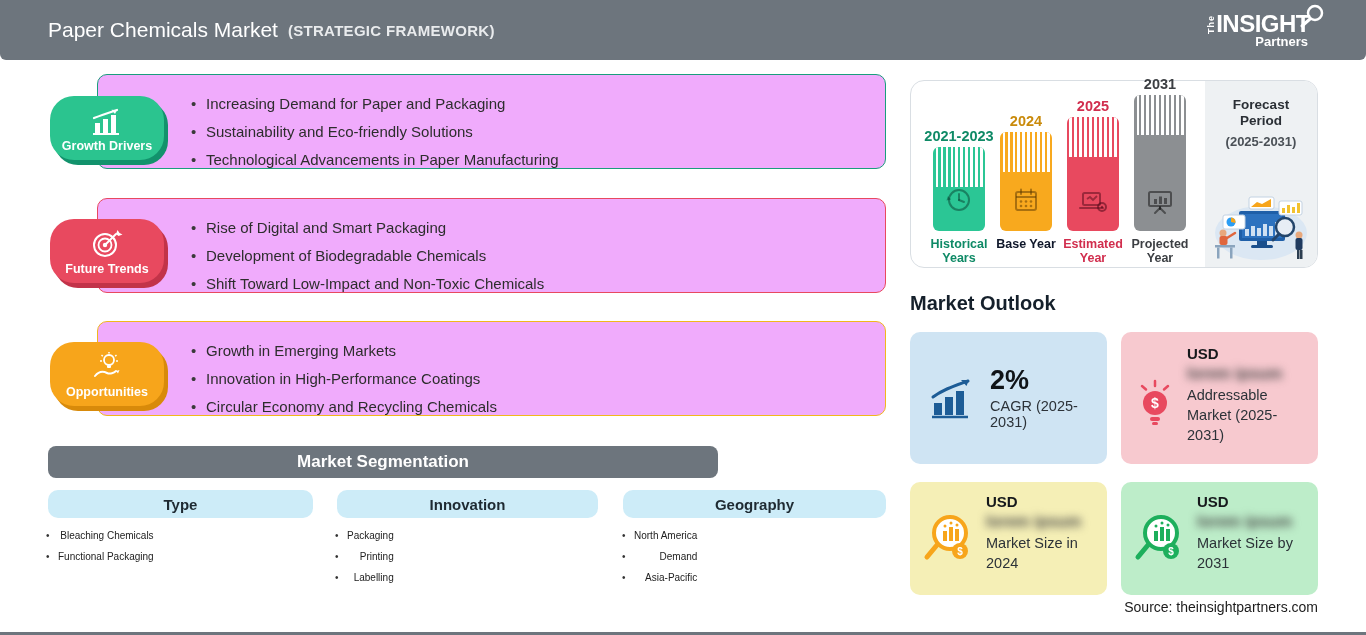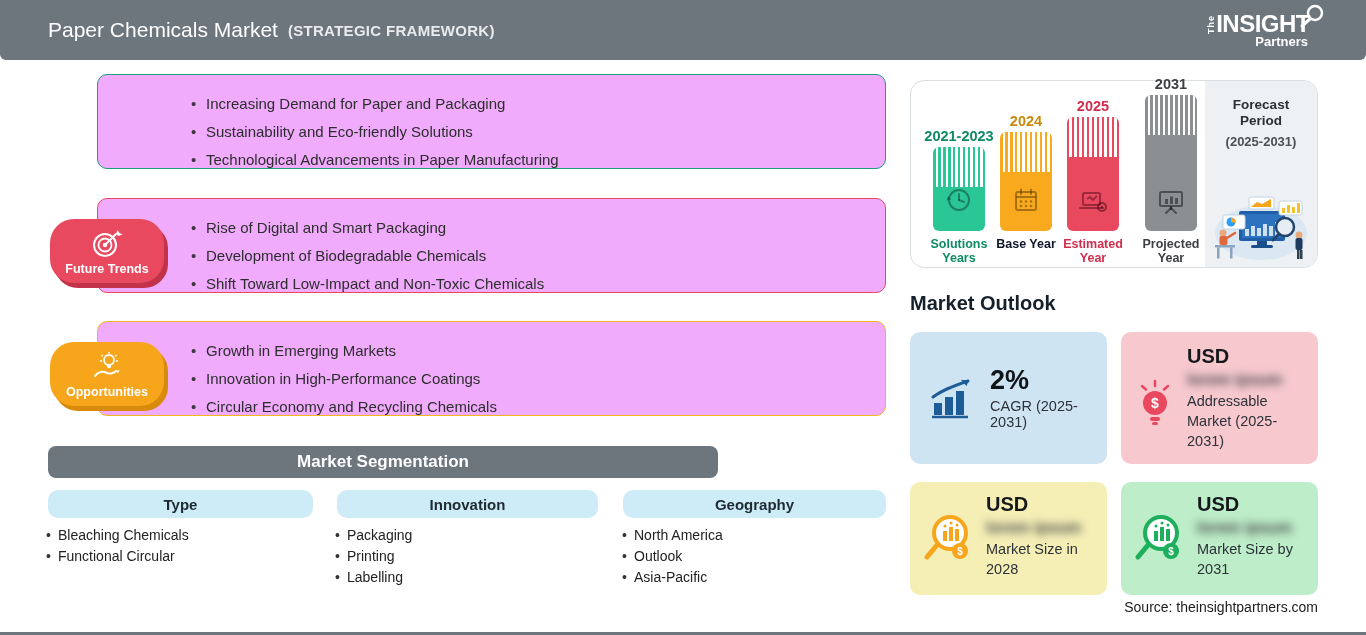--- a/index.html
+++ b/index.html
@@ -40,21 +40,21 @@
   
   .seg-bar { position:absolute; left:48px; top:446px; width:670px; height:32px; background:#6d757d;
              border-radius:8px; display:flex; align-items:center; justify-content:center; }
   .seg-bar span { color:#fff; font-size:17px; font-weight:bold; }
   .seg-head { position:absolute; top:490px; height:28px; background:#cdecf8; border-radius:10px;
               display:flex; align-items:center; justify-content:center; font-size:15px; font-weight:bold; color:#1e2a32; }
   .seg-head-type { left:48px; width:265px; }
   .seg-head-app  { left:337px; width:261px; }
   .seg-head-geo  { left:623px; width:263px; }
   .seg-list { position:absolute; top:525px; list-style:none; }
-  .seg-list li { position:relative; font-size:14px; color:#222; line-height:21px; padding-left:12px; }
+  .seg-list li { position:relative; font-size:10px; color:#222; line-height:21px; padding-left:12px;text-align:right; }
   .seg-list li::before { content:"•"; position:absolute; left:0; color:#333; }
   .seg-list-type { left:46px; }
   .seg-list-app  { left:335px; }
   .seg-list-geo  { left:622px; }
 
   
   .fc-card { position:absolute; left:910px; top:80px; width:408px; height:188px; background:#fff;
              border:1px solid #d9dee3; border-radius:14px; }
   .tbar { position:absolute; bottom:36px; width:52px; border-radius:6px; background:var(--c); }
   .tbar::before { content:""; position:absolute; top:0; left:0; right:0; height:40px;
@@ -77,21 +77,21 @@
   .mo-blue   { left:910px;  top:332px; width:197px; height:132px; background:#cfe4f3;
                display:flex; align-items:center; padding-left:18px; }
   .mo-pink   { left:1121px; top:332px; width:197px; height:132px; background:#f7c9cf;
                display:flex; padding:13px 10px 0 14px; }
   .mo-yellow { left:910px;  top:482px; width:197px; height:113px; background:#f5efb6;
                display:flex; padding:11px 8px 0 10px; }
   .mo-green  { left:1121px; top:482px; width:197px; height:113px; background:#bdedc9;
                display:flex; padding:11px 8px 0 10px; }
   .mo-big { font-size:27px; font-weight:bold; color:#101418; line-height:1.1; }
   .mo-sub { font-size:14.5px; color:#2c3238; margin-top:2px; }
-  .mo-cur { font-size:20px; font-weight:bold; color:#16191c; }
+  .mo-cur { font-size:15px; font-weight:bold; color:#16191c; }
   .mo-blur { font-size:16px; font-weight:bold; color:#454545; filter:blur(4px); margin:3px 0 2px; }
   .mo-label { font-size:14.5px; color:#2c3238; line-height:20px; }
   .mo-txt { margin-left:12px; }
   .mo-pink svg { margin-top:34px; flex:0 0 auto; }
   .mo-yellow svg, .mo-green svg { margin-top:18px; flex:0 0 auto; }
   .mo-blue svg { flex:0 0 auto; }
 
   .src { position:absolute; top:599px; left:1004px; width:314px; text-align:right;
          font-size:14px; color:#1c1c1c; }
   .bottom-rule { position:absolute; bottom:0; left:0; width:100%; height:3px; background:#6d757d; }
@@ -117,20 +117,31 @@
     </div>
   </div>
 
   <div class="sec-box box-green">
     <ul>
       <li>Increasing Demand for Paper and Packaging</li>
       <li>Sustainability and Eco-friendly Solutions</li>
       <li>Technological Advancements in Paper Manufacturing</li>
     </ul>
   </div>
+  <div class="badge badge-green">
+    <svg width="38" height="28" viewBox="0 0 38 28">
+      <rect x="7" y="15" width="5" height="10" fill="#fff"></rect>
+      <rect x="15" y="11" width="5" height="14" fill="#fff"></rect>
+      <rect x="23" y="7" width="5" height="18" fill="#fff"></rect>
+      <path d="M6 10 C14 7 20 5 29 2" fill="none" stroke="#fff" stroke-width="2.2" stroke-linecap="round"></path>
+      <path d="M29 2 l-5.5 -0.3 l3.5 4.2 z" fill="#fff"></path>
+      <line x1="5" y1="26" x2="31" y2="26" stroke="#fff" stroke-width="2"></line>
+    </svg>
+    <span class="badge-label">Growth Drivers</span>
+  </div>
 
   <div class="sec-box box-red">
     <ul>
       <li>Rise of Digital and Smart Packaging</li>
       <li>Development of Biodegradable Chemicals</li>
       <li>Shift Toward Low-Impact and Non-Toxic Chemicals</li>
     </ul>
   </div>
   <div class="badge badge-red">
     <svg width="34" height="30" viewBox="0 0 34 30">
@@ -166,44 +177,44 @@
   </div>
 
   <div class="seg-bar">
     <span>Market Segmentation</span>
   </div>
   <div class="seg-head seg-head-type">Type</div>
   <div class="seg-head seg-head-app">Innovation</div>
   <div class="seg-head seg-head-geo">Geography</div>
   <ul class="seg-list seg-list-type">
     <li>Bleaching Chemicals</li>
-    <li>Functional Circular</li>
+    <li>Functional Packaging</li>
   </ul>
   <ul class="seg-list seg-list-app">
     <li>Packaging</li>
     <li>Printing</li>
     <li>Labelling</li>
   </ul>
   <ul class="seg-list seg-list-geo">
     <li>North America</li>
-    <li>Outlook</li>
+    <li>Demand</li>
     <li>Asia-Pacific</li>
   </ul>
 
   <div class="fc-card">
 
     <div class="tbar" style="--c:#2bc695; left:22px; height:84px;">
       <span class="tbar-year" style="color:#0f8a66;">2021-2023</span>
       <svg width="30" height="30" viewBox="0 0 30 30">
         <circle cx="15" cy="15" r="10" fill="none" stroke="rgba(8,64,48,.5)" stroke-width="2"></circle>
         <line x1="15" y1="15" x2="15" y2="9" stroke="rgba(8,64,48,.5)" stroke-width="2" stroke-linecap="round"></line>
         <line x1="15" y1="15" x2="20" y2="17" stroke="rgba(8,64,48,.5)" stroke-width="2" stroke-linecap="round"></line>
         <path d="M4 11 l-1.5 4.5 l4.5 -1" fill="rgba(8,64,48,.5)"></path>
       </svg>
-      <span class="tbar-cap" style="color:#0f8a66;">Solutions Years</span>
+      <span class="tbar-cap" style="color:#0f8a66;">Historical Years</span>
     </div>
 
     <div class="tbar" style="--c:#f8a91e; left:89px; height:99px;">
       <span class="tbar-year" style="color:#c98a0b;">2024</span>
       <svg width="28" height="28" viewBox="0 0 28 28">
         <rect x="4" y="5" width="20" height="18" rx="2" fill="none" stroke="rgba(90,55,0,.5)" stroke-width="2"></rect>
         <line x1="4" y1="10" x2="24" y2="10" stroke="rgba(90,55,0,.5)" stroke-width="2"></line>
         <line x1="9" y1="2.5" x2="9" y2="7" stroke="rgba(90,55,0,.5)" stroke-width="2" stroke-linecap="round"></line>
         <line x1="19" y1="2.5" x2="19" y2="7" stroke="rgba(90,55,0,.5)" stroke-width="2" stroke-linecap="round"></line>
         <circle cx="9" cy="14.5" r="1.3" fill="rgba(90,55,0,.5)"></circle>
@@ -221,21 +232,21 @@
       <svg width="30" height="28" viewBox="0 0 30 28">
         <rect x="5" y="6" width="17" height="12" rx="1.5" fill="none" stroke="rgba(80,8,24,.5)" stroke-width="2"></rect>
         <path d="M9 12 l3 -2 l3 3 l4 -4" fill="none" stroke="rgba(80,8,24,.5)" stroke-width="1.8"></path>
         <line x1="2" y1="21" x2="25" y2="21" stroke="rgba(80,8,24,.5)" stroke-width="2" stroke-linecap="round"></line>
         <circle cx="24" cy="20" r="4" fill="none" stroke="rgba(80,8,24,.55)" stroke-width="2"></circle>
         <circle cx="24" cy="20" r="1.2" fill="rgba(80,8,24,.55)"></circle>
       </svg>
       <span class="tbar-cap" style="color:#d12e4e;">Estimated Year</span>
     </div>
 
-    <div class="tbar" style="--c:#8c8f92; left:223px; height:136px;margin-left:11px;">
+    <div class="tbar" style="--c:#8c8f92; left:223px; height:136px;">
       <span class="tbar-year" style="color:#3c3f43;">2031</span>
       <svg width="30" height="28" viewBox="0 0 30 28">
         <rect x="4" y="5" width="22" height="14" rx="1.5" fill="none" stroke="rgba(25,25,25,.55)" stroke-width="2"></rect>
         <rect x="9" y="12" width="3" height="5" fill="rgba(25,25,25,.55)"></rect>
         <rect x="14" y="9.5" width="3" height="7.5" fill="rgba(25,25,25,.55)"></rect>
         <rect x="19" y="11" width="3" height="6" fill="rgba(25,25,25,.55)"></rect>
         <line x1="15" y1="19" x2="15" y2="23" stroke="rgba(25,25,25,.55)" stroke-width="2"></line>
         <line x1="15" y1="21" x2="10" y2="26" stroke="rgba(25,25,25,.55)" stroke-width="2" stroke-linecap="round"></line>
         <line x1="15" y1="21" x2="20" y2="26" stroke="rgba(25,25,25,.55)" stroke-width="2" stroke-linecap="round"></line>
       </svg>
@@ -326,21 +337,21 @@
       <circle cx="25" cy="15" r="1.5" fill="#f7a51b"></circle>
         <circle cx="31" cy="12" r="1.5" fill="#f7a51b"></circle>
         <circle cx="37" cy="14" r="1.5" fill="#f7a51b"></circle>
       <line x1="17" y1="34" x2="7" y2="46" stroke="#f7a51b" stroke-width="5" stroke-linecap="round"></line>
       <circle cx="40" cy="40" r="8" fill="#f7a51b"></circle>
       <text x="40" y="44" text-anchor="middle" font-size="10" font-weight="bold" fill="#fff" font-family="Liberation Sans, sans-serif">$</text>
     </svg>
     <div class="mo-txt">
       <div class="mo-cur">USD</div>
       <div class="mo-blur">lorem ipsum</div>
-      <div class="mo-label">Market Size in 2028</div>
+      <div class="mo-label">Market Size in 2024</div>
     </div>
   </div>
 
   <div class="mo-card mo-green">
     <svg width="54" height="54" viewBox="0 0 54 54">
       <circle cx="30" cy="22" r="16" fill="#fff" stroke="#1daf5c" stroke-width="4"></circle>
       <rect x="23" y="20" width="4" height="10" fill="#1daf5c"></rect>
       <rect x="29" y="16" width="4" height="14" fill="#1daf5c"></rect>
       <rect x="35" y="18" width="4" height="12" fill="#1daf5c"></rect>
       <circle cx="25" cy="15" r="1.5" fill="#1daf5c"></circle>

